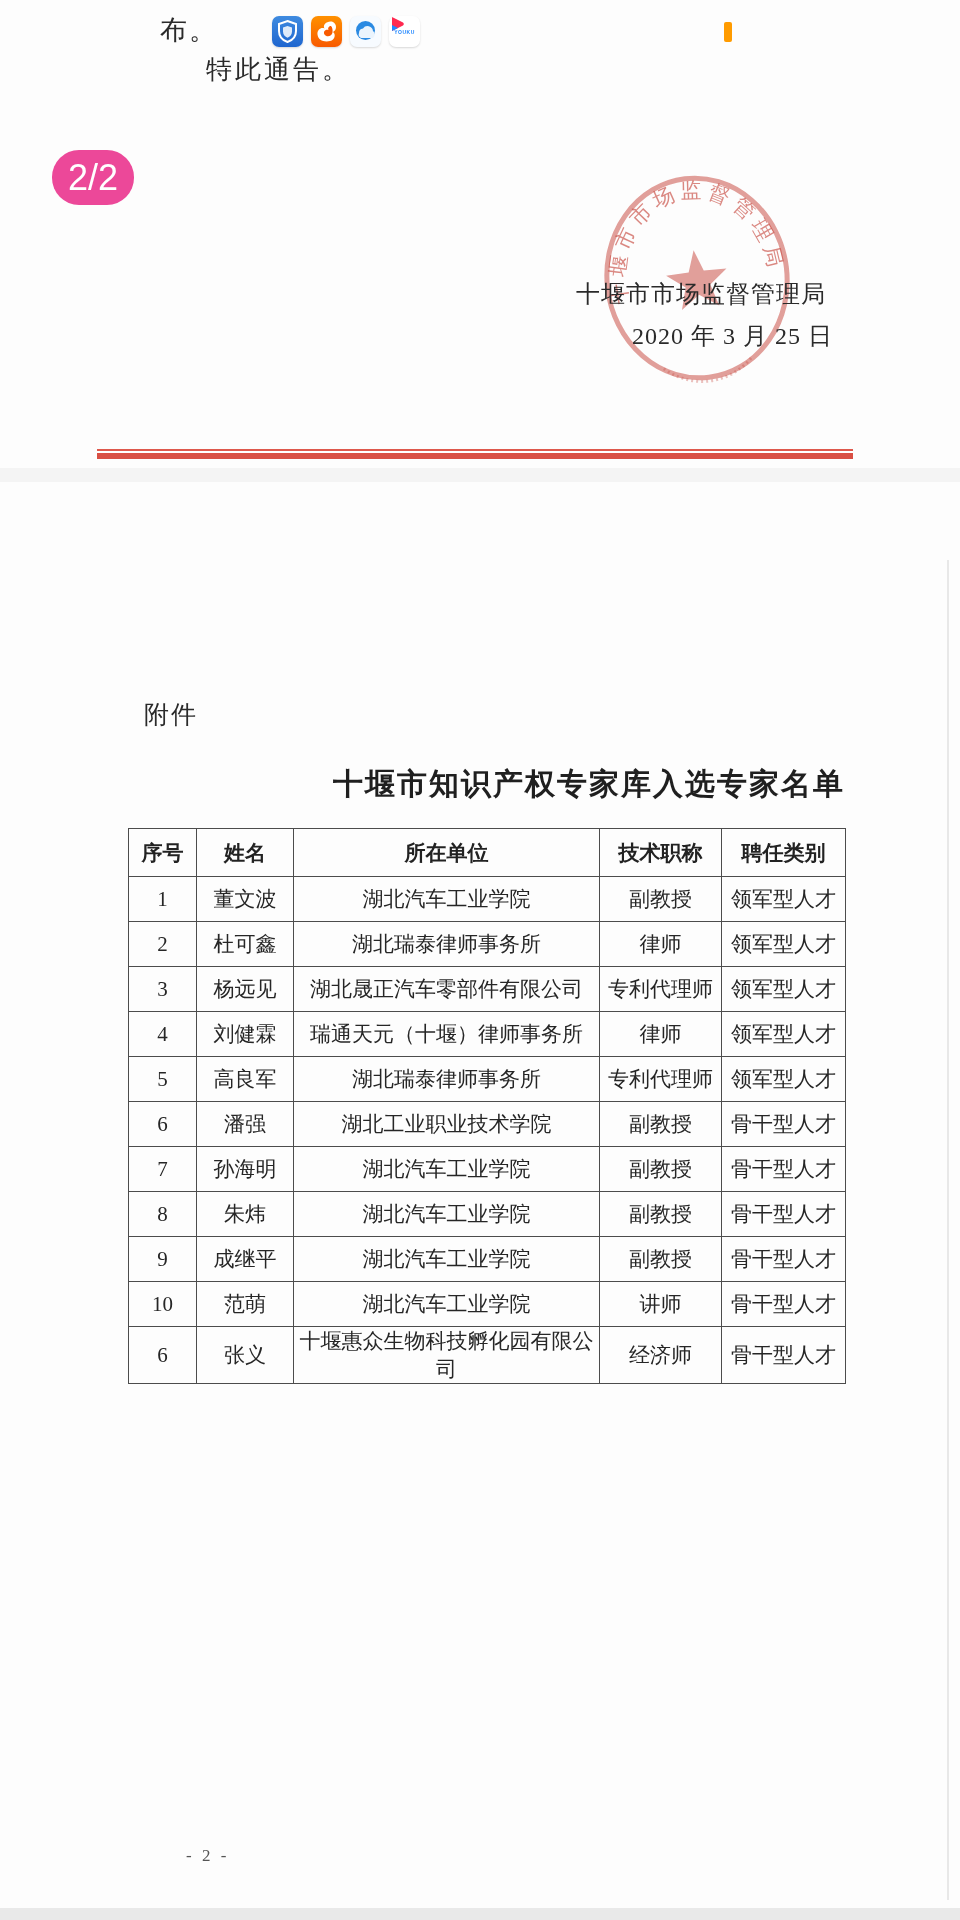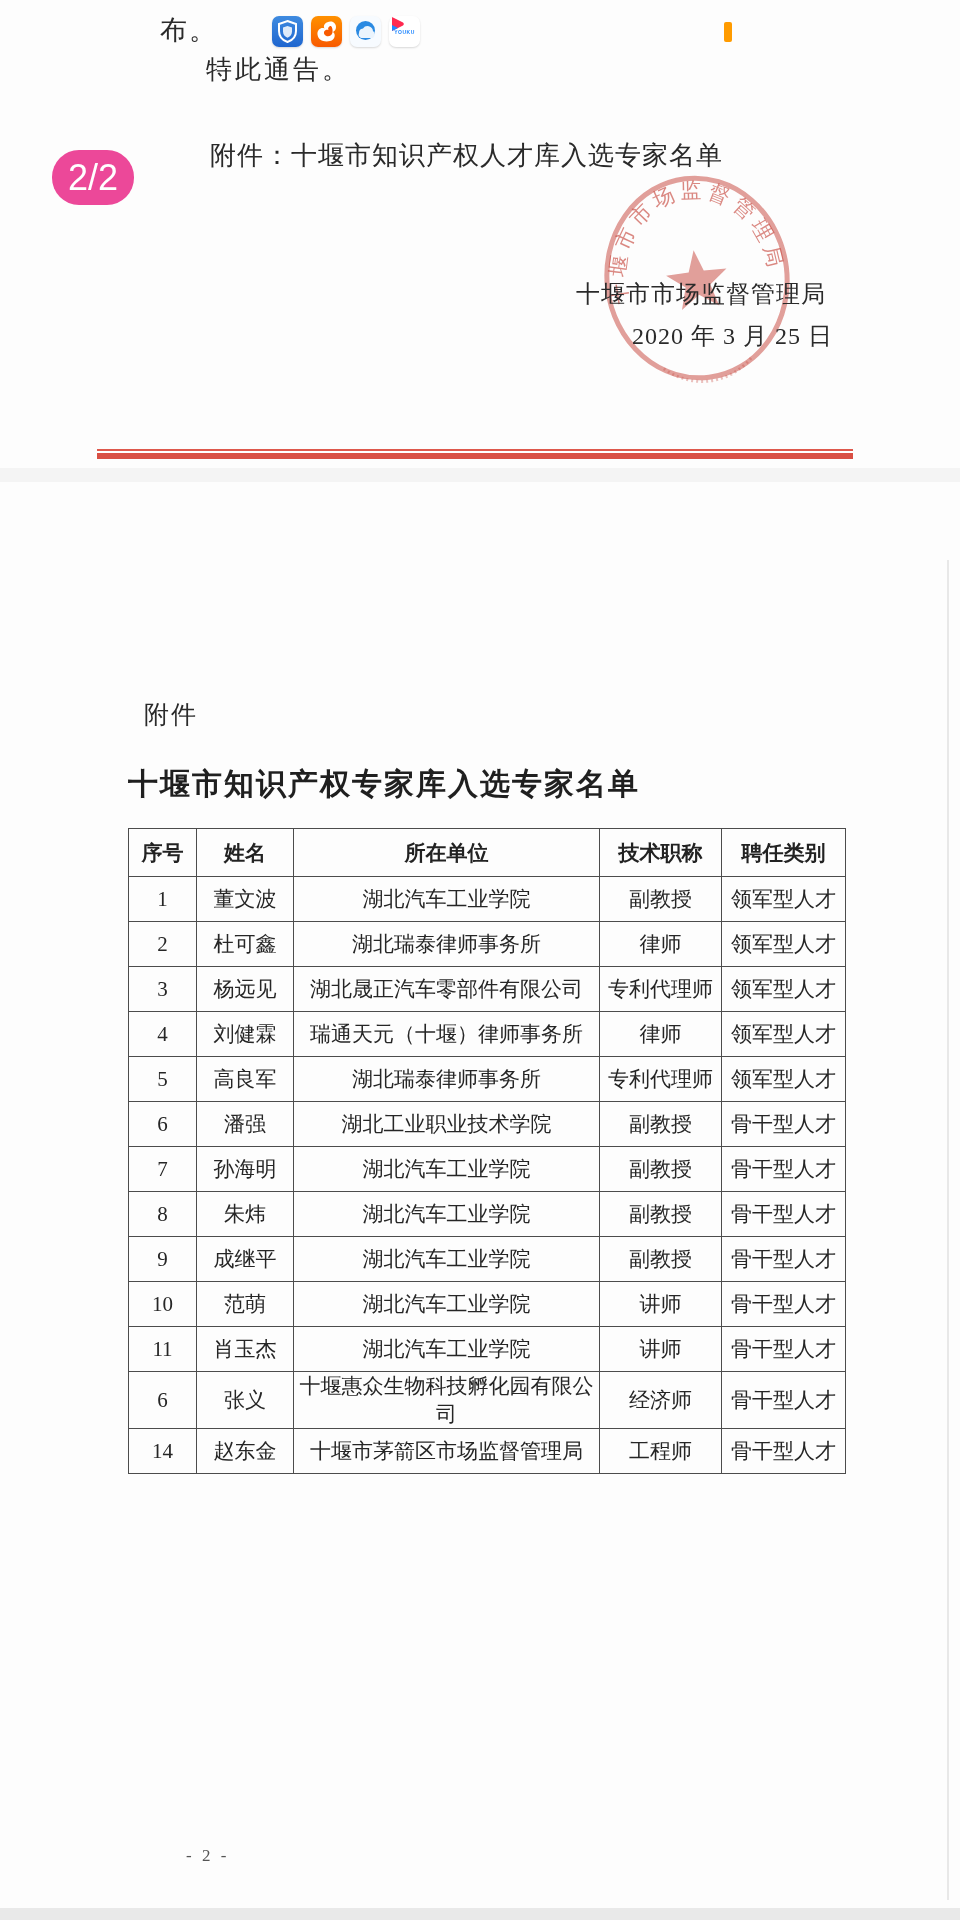--- a/index.html
+++ b/index.html
@@ -33,21 +33,21 @@
 
   .red-rule{position:absolute;left:97px;top:449px;width:756px;height:10px;
             background:linear-gradient(180deg,#de584c 0 2px,#ffffff 2px 4px,#d94f44 4px 10px);}
 
   .page-gap{position:absolute;left:0;top:468px;width:960px;height:14px;background:#f4f4f4;}
   .right-edge{position:absolute;left:947px;top:560px;width:2px;height:1340px;background:#e8e8e8;}
   .bottom-strip{position:absolute;left:0;top:1908px;width:960px;height:12px;background:#e9e9e9;}
 
   
   .attach-label{left:144px;top:698px;font-size:25px;letter-spacing:2px;}
-  .table-title{position:absolute;left:128px;top:764px;width:717px;text-align:left;
+  .table-title{position:absolute;left:128px;top:764px;width:717px;text-align:right;
                font-size:30px;font-weight:bold;letter-spacing:2px;color:#1f1f1f;}
   .expert-table{position:absolute;left:128px;top:828px;width:717px;border-collapse:collapse;
                 table-layout:fixed;font-size:21px;color:#262626;}
   .expert-table th,.expert-table td{border:1.6px solid #4c4c4c;text-align:center;vertical-align:middle;
                 padding:0 2px;overflow:hidden;}
   .expert-table th{height:47px;font-family:"Liberation Sans","DejaVu Sans",sans-serif;
                 font-weight:600;font-size:21px;color:#222;}
   .expert-table td{height:44px;font-family:"Liberation Serif","DejaVu Serif",serif;}
   .page-num{left:186px;top:1846px;font-size:17px;color:#555;letter-spacing:3px;}
 </style>
@@ -82,21 +82,20 @@
         <path d="M3 1 L14 6.5 A1.8 1.8 0 0 1 14 9.5 L3 15 Z" fill="#ff2950"></path>
         <path d="M3 9 L9 12 L3 15 Z" fill="#1f86ff"></path>
       </svg>
       <div class="youku-word">YOUKU</div>
     </div>
   </div>
 
   <div class="orange-marker"></div>
 
   <div class="txt closing">特此通告。</div>
-  <div class="txt attach-ref">附件：十堰市知识产权人才库入选专家名单</div>
 
   <div class="page-badge">2/2</div>
 
   <svg class="stamp" width="198" height="220" viewBox="0 0 198 220">
     <ellipse cx="99" cy="110" rx="90" ry="100" fill="none" stroke="rgba(196,62,52,.55)" stroke-width="5"></ellipse>
     <path id="stampArc" d="M 31 138 A 72 82 0 1 1 167 138" fill="none"></path>
     <text font-size="21" fill="rgba(196,62,52,.68)" letter-spacing="5" font-family="'Liberation Serif',serif">
       <textPath href="#stampArc" startOffset="4%">十堰市市场监督管理局</textPath>
     </text>
     <path d="M99 82 L106.6 103.5 L129.4 104.1 L111.4 118 L117.8 139.9 L99 127 L80.2 139.9 L86.6 118 L68.6 104.1 L91.4 103.5 Z" fill="rgba(196,62,52,.55)"></path>
@@ -195,39 +194,25 @@
           <td>骨干型人才</td>
         </tr>
         <tr>
           <td>10</td>
           <td>范萌</td>
           <td>湖北汽车工业学院</td>
           <td>讲师</td>
           <td>骨干型人才</td>
         </tr>
         <tr>
-          <td>11</td>
-          <td>肖玉杰</td>
-          <td>湖北汽车工业学院</td>
-          <td>讲师</td>
-          <td>骨干型人才</td>
-        </tr>
-        <tr>
           <td>6</td>
           <td>张义</td>
           <td>十堰惠众生物科技孵化园有限公司</td>
           <td>经济师</td>
           <td>骨干型人才</td>
         </tr>
-        <tr>
-          <td>14</td>
-          <td>赵东金</td>
-          <td>十堰市茅箭区市场监督管理局</td>
-          <td>工程师</td>
-          <td>骨干型人才</td>
-        </tr>
       </tbody>
   </table>
 
   <div class="txt page-num">- 2 -</div>
 
   <div class="bottom-strip"></div>
 </div>
 
 </body></html>

